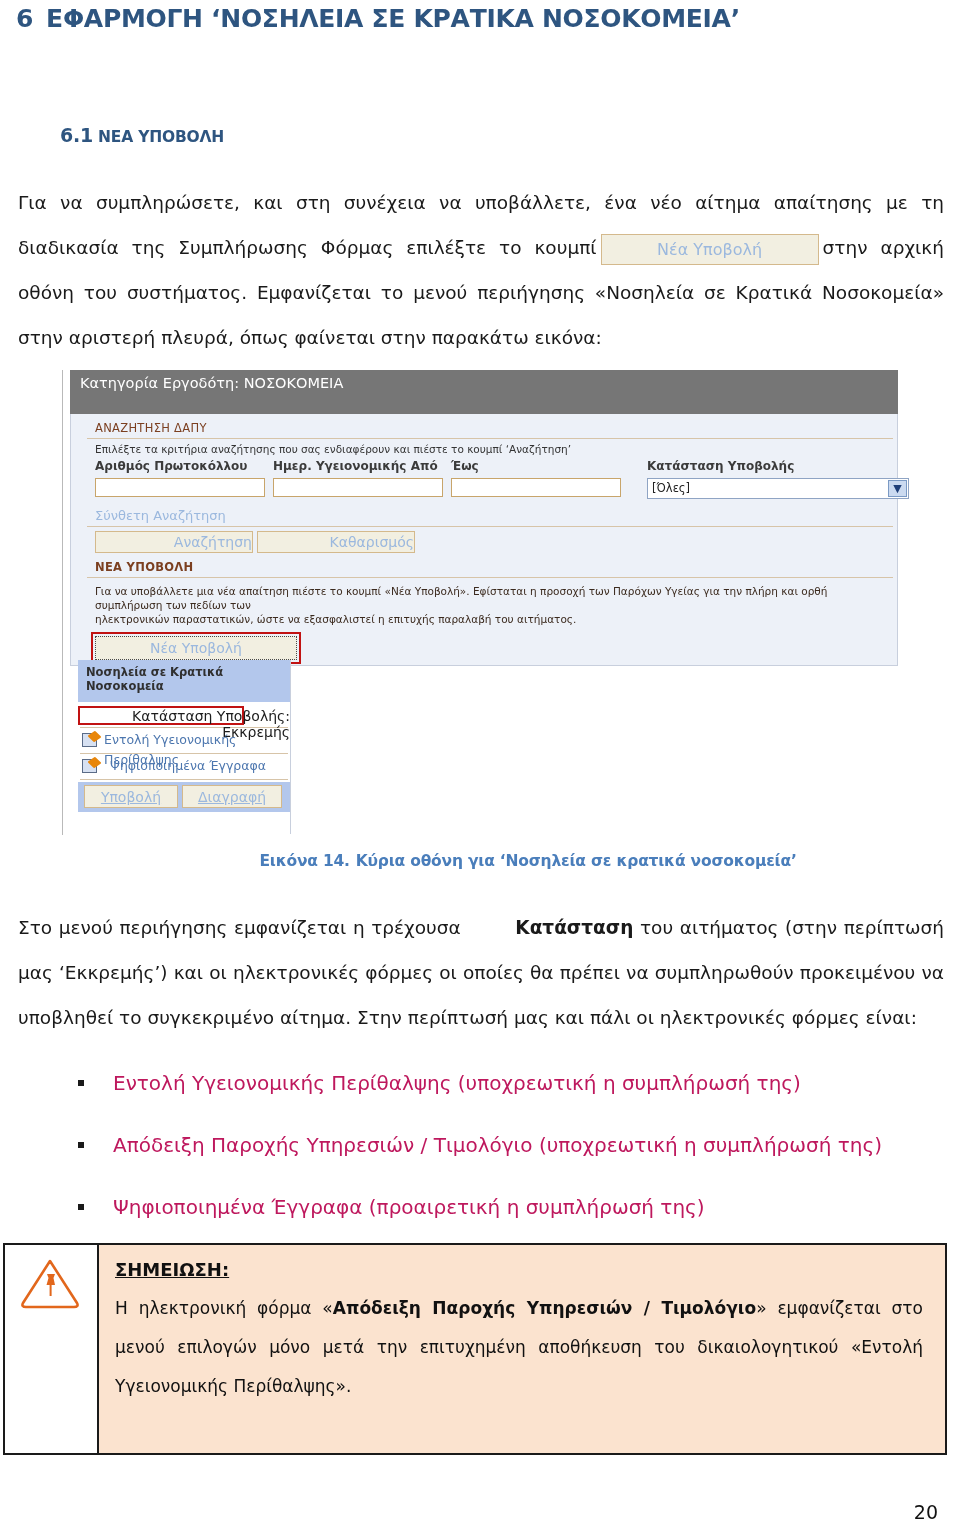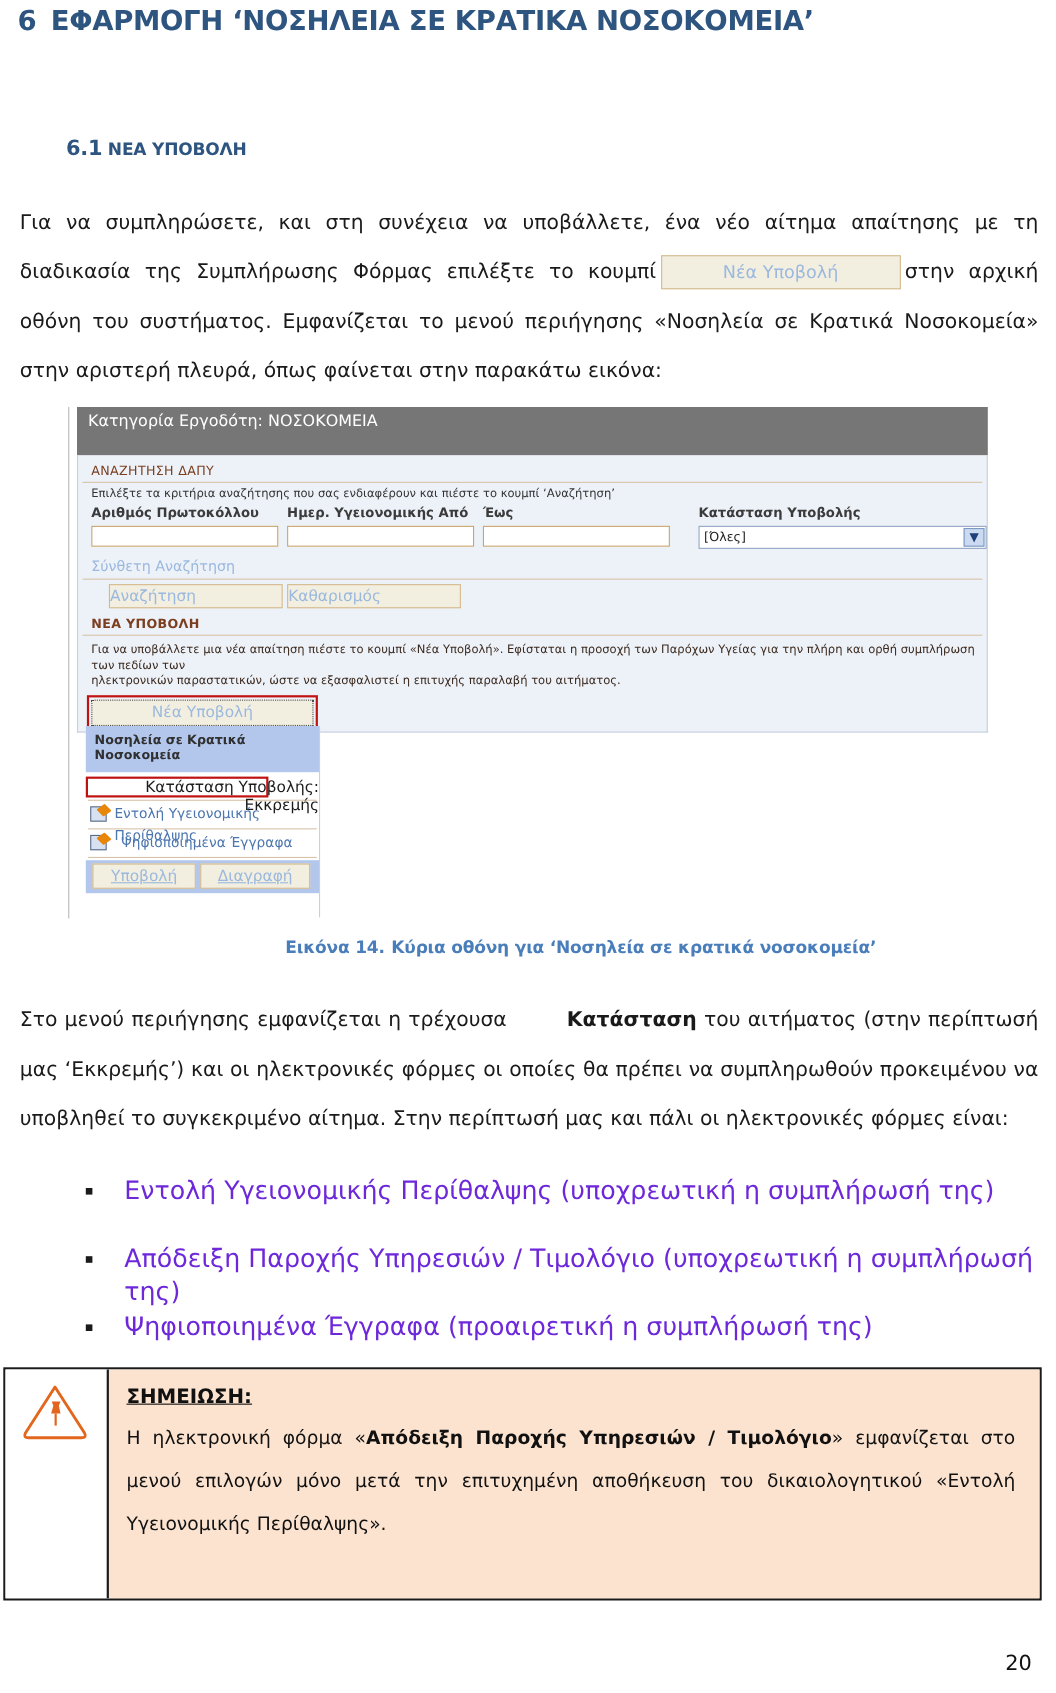--- a/index.html
+++ b/index.html
@@ -126,21 +126,21 @@
     line-height: 19px;
     height: 44px;
     box-sizing: border-box;
   }
 
   .app-body {
     background: #EDF1F8;
     border-left: 1px solid #c8cfdd;
     border-right: 1px solid #c8cfdd;
     border-bottom: 1px solid #c8cfdd;
-    padding: 5px 0 10px 0;
+    padding: 5px 0 10px 12px;
     position: relative;
     height: 252px;
     box-sizing: border-box;
   }
 
   .sect-title {
     font-size: 11.5px;
     color: #7B3F20;
     letter-spacing: 0.3px;
     padding: 2px 0 3px 12px;
@@ -206,27 +206,26 @@
     color: #9BB8DE;
     padding: 3px 0 3px 12px;
   }
 
   .btn-row { margin: 0 8px; position: relative; height: 26px; }
   .app-btn {
     position: absolute;
     top: 0;
     height: 22px;
     line-height: 21px;
-    text-align: left;
+    text-align: right;
     background: #F2EFE1;
     border: 1px solid #D4B98C;
     color: #9BB8DE;
     font-size: 14px;
     box-sizing: border-box;
-    margin-left: 16px;
   }
 
   .sect2-title {
     font-size: 11.5px;
     color: #7B3F20;
     letter-spacing: 0.3px;
     padding: 3px 0 3px 12px;
     font-weight: bold;
   }
   .long-hint {
@@ -353,22 +352,22 @@
 
   
   .bullets {
     position: absolute;
     left: 18px;
     top: 1068px;
     width: 926px;
   }
   .bullet {
     position: relative;
-    font-size: 23px;
-    color: #6d28d9;
+    font-size: 20px;
+    color: #be185d;
     padding-left: 95px;
     height: 62px;
     line-height: 30px;
   }
   .bullet .sq {
     position: absolute;
     left: 60px;
     top: 12px;
     width: 6px;
     height: 6px;

